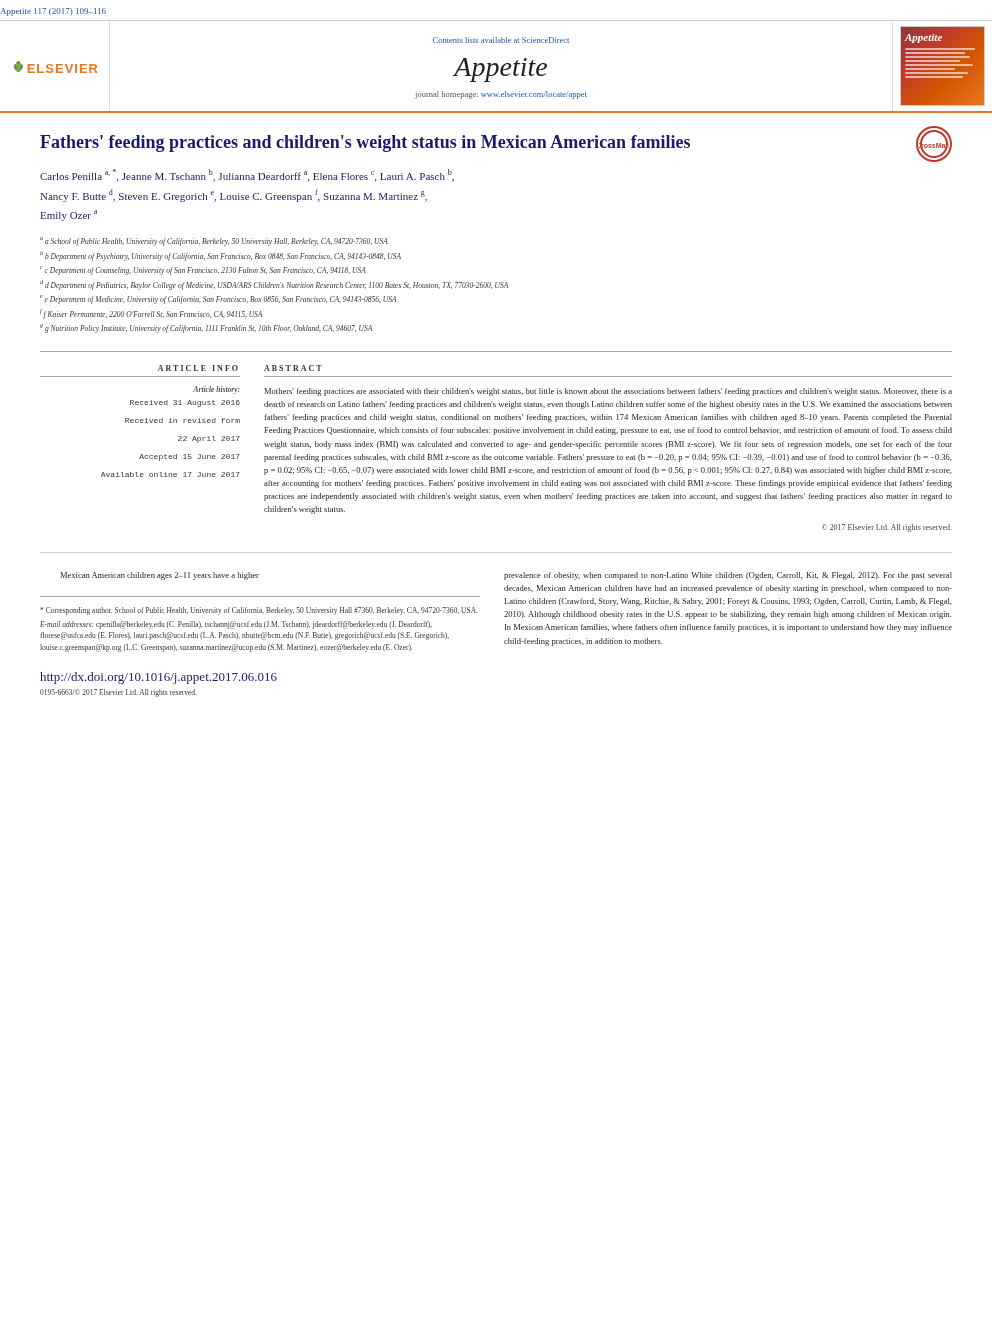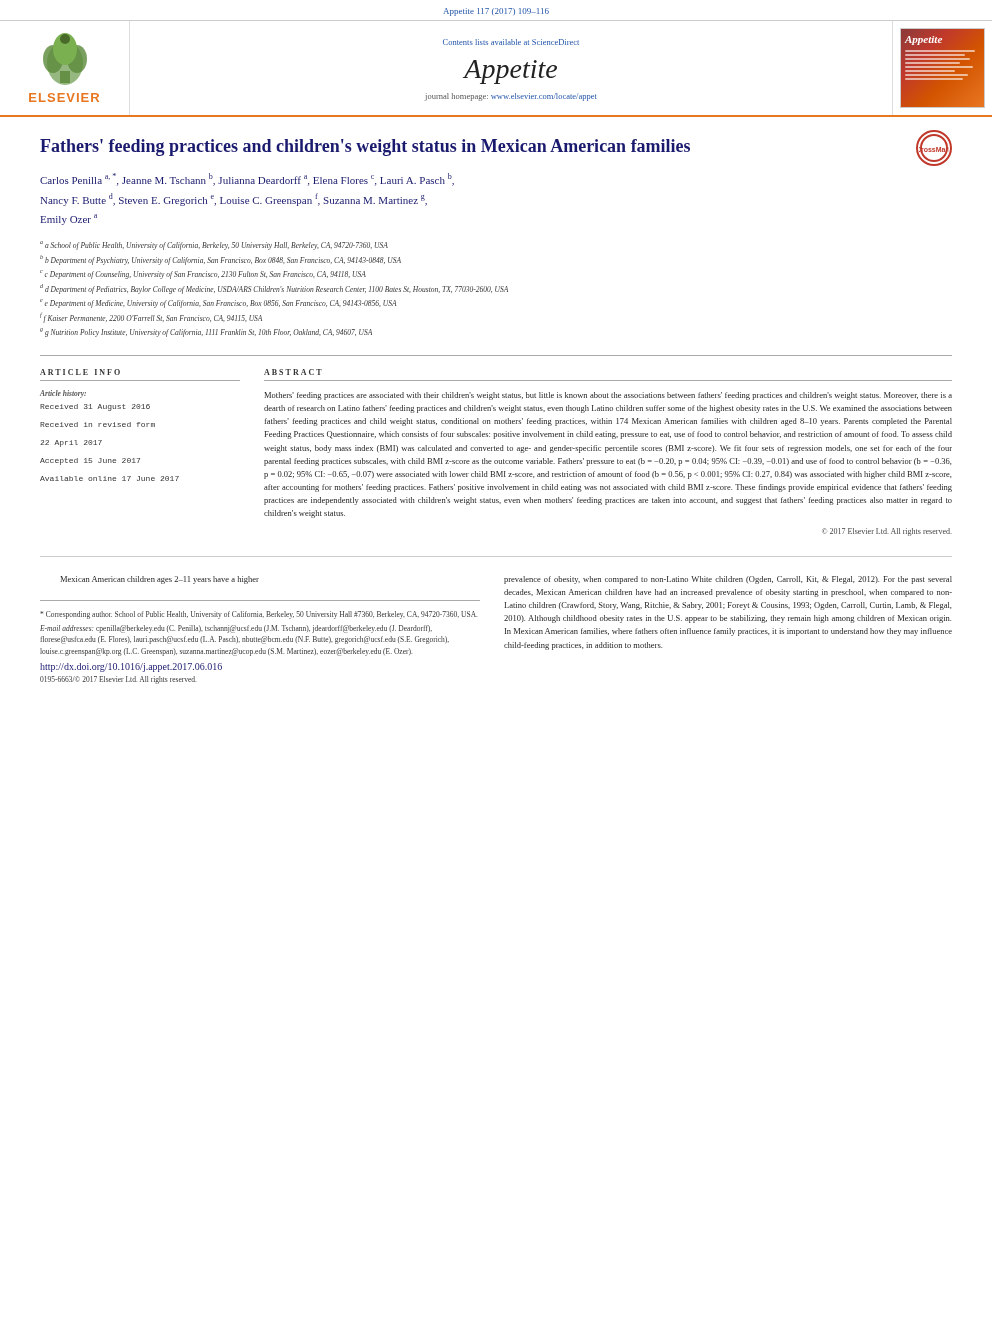--- a/index.html
+++ b/index.html
@@ -7,40 +7,40 @@
       background: #fff;
       font-family: 'Times New Roman', Times, serif;
       font-size: 9.5px;
       color: #000;
       width: 992px;
       min-height: 1323px;
     }
 
     
     .top-bar {
-      text-align: center;
+      text-align: left;
       padding: 6px 0 4px;
       font-size: 9px;
       color: #2255aa;
       border-bottom: 1px solid #ccc;
     }
 
     
     .journal-header {
       display: flex;
       align-items: stretch;
       border-bottom: 2px solid #e87722;
       margin: 0;
     }
     .elsevier-logo {
-      width: 130px;
+      width: 110px;
       min-height: 90px;
       background: #fff;
       display: flex;
-      flex-direction: column;
+      flex-direction: row;
       align-items: center;
       justify-content: center;
       border-right: 1px solid #ddd;
       padding: 10px;
     }
     .elsevier-logo .logo-graphic {
       width: 80px;
       height: 55px;
     }
     .elsevier-text {
@@ -177,20 +177,21 @@
     .two-col {
       display: flex;
       gap: 24px;
       border-top: 1px solid #aaa;
       padding-top: 12px;
       margin-bottom: 20px;
     }
     .article-info {
       width: 200px;
       flex-shrink: 0;
+      text-align: right;
     }
     .article-info-title {
       font-size: 8px;
       font-weight: bold;
       letter-spacing: 2px;
       color: #333;
       text-transform: uppercase;
       margin-bottom: 8px;
       border-bottom: 1px solid #aaa;
       padding-bottom: 3px;
@@ -273,23 +274,23 @@
       padding-top: 8px;
     }
     .footnote-text {
       font-size: 7.5px;
       color: #333;
       line-height: 1.5;
       margin-bottom: 3px;
     }
 
     .doi-line {
-      font-size: 10px;
+      font-size: 13px;
       color: #1a1a6e;
-      margin-top: 4px;
+      margin-top: 16px;
     }
     .copyright-bottom {
       font-size: 7.5px;
       color: #333;
       margin-top: 3px;
     }
   </style>
 </head>
 <body>
 

